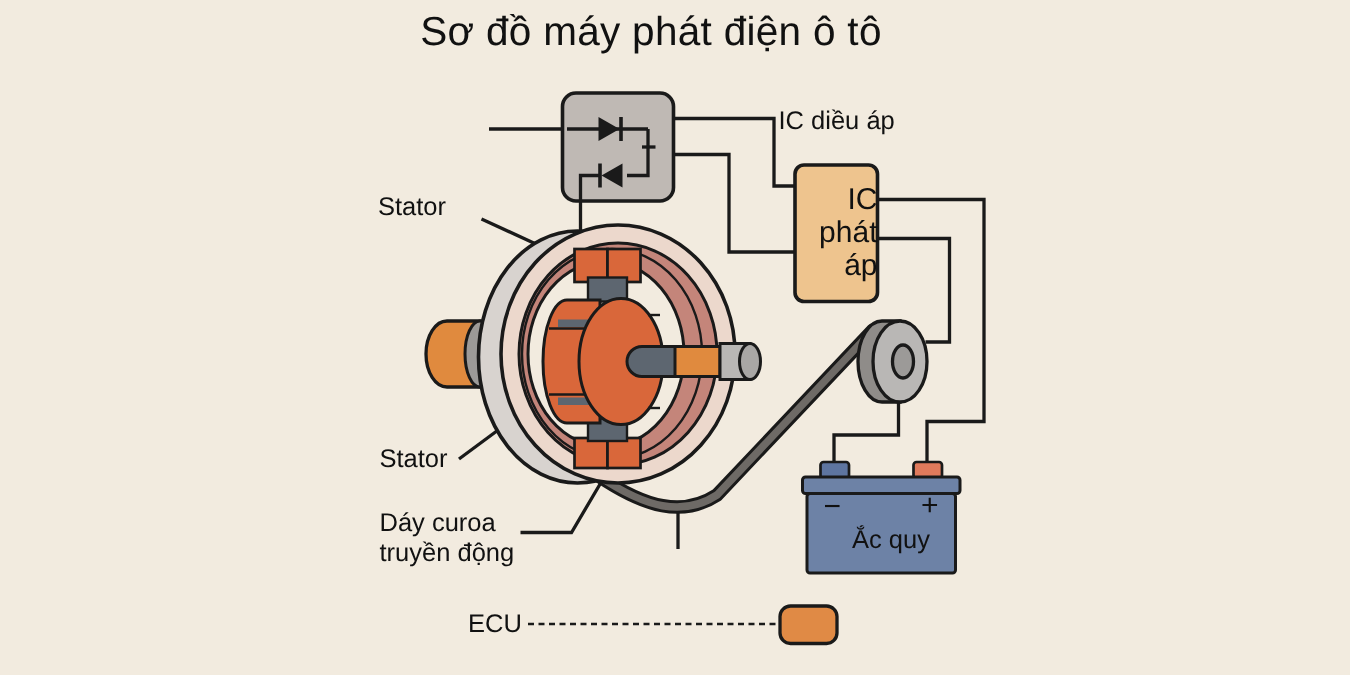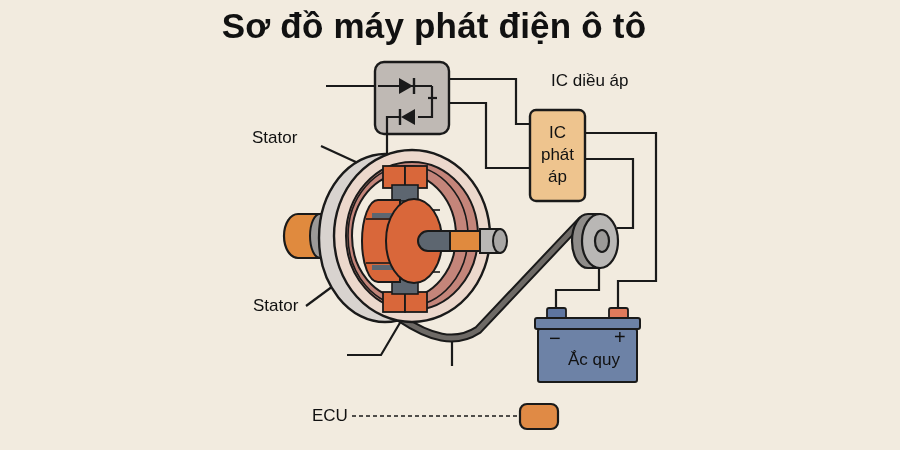--- a/index.html
+++ b/index.html
@@ -1,22 +1,22 @@
 <!DOCTYPE html>
 <html><head>
   <meta charset="utf-8">
   <style>
     html, body { margin: 0; padding: 0; }
     body { width: 900px; height: 450px; background: #f2ebdf; overflow: hidden; position: relative;
            font-family: "Liberation Sans", "DejaVu Sans", sans-serif; color: #111; }
     #stage { position: absolute; left: 0; top: 0; width: 900px; height: 450px; }
     .title { position: absolute; left: 0; width: 868px; top: 6px; text-align: center;
-             font-size: 35px; font-weight: bold; letter-spacing: 0.2px; }
+             font-size: 27px; font-weight: normal; letter-spacing: 0.2px; }
     .lbl { position: absolute; font-size: 17px; line-height: 20px; white-space: nowrap; }
-    .lbl-box { position: absolute; font-size: 17px; line-height: 22px; text-align: center; }
+    .lbl-box { position: absolute; font-size: 20px; line-height: 22px; text-align: right; }
   </style>
 </head>
 <body>
 
 <div id="stage">
 
   <div class="title">Sơ đồ máy phát điện ô tô</div>
 
   <svg width="900" height="450" viewBox="0 0 900 450" style="position:absolute;left:0;top:0">
     <defs></defs>
@@ -126,21 +126,25 @@
     </g>
 
     <g>
       <line x1="352" y1="416" x2="518" y2="416" stroke="#1a1a1a" stroke-width="1.6" stroke-dasharray="4,3"></line>
       <rect x="520" y="404" width="38" height="25" rx="7" fill="#e08a45" stroke="#1a1a1a" stroke-width="2.2"></rect>
     </g>
   </svg>
 
   <div class="lbl" style="left:252px;top:128px">Stator</div>
   <div class="lbl" style="left:253px;top:296px">Stator</div>
-  <div class="lbl" style="left:551px;top:71px">IC diều áp</div>
+  <div class="lbl" style="left:253px;top:339px">
+    <div>Dáy curoa</div>
+    <div>truyền động</div>
+  </div>
+  <div class="lbl" style="left:519px;top:71px">IC diều áp</div>
 
   <div class="lbl-box" style="left:530px;top:122px;width:55px">
     <div>IC</div>
     <div>phát</div>
     <div>áp</div>
   </div>
 
   <div class="lbl" style="left:549px;top:328px;font-size:20px">−</div>
   <div class="lbl" style="left:614px;top:327px;font-size:20px">+</div>
   <div class="lbl" style="left:538px;top:350px;width:112px;text-align:center;font-size:17px">Ắc quy</div>

